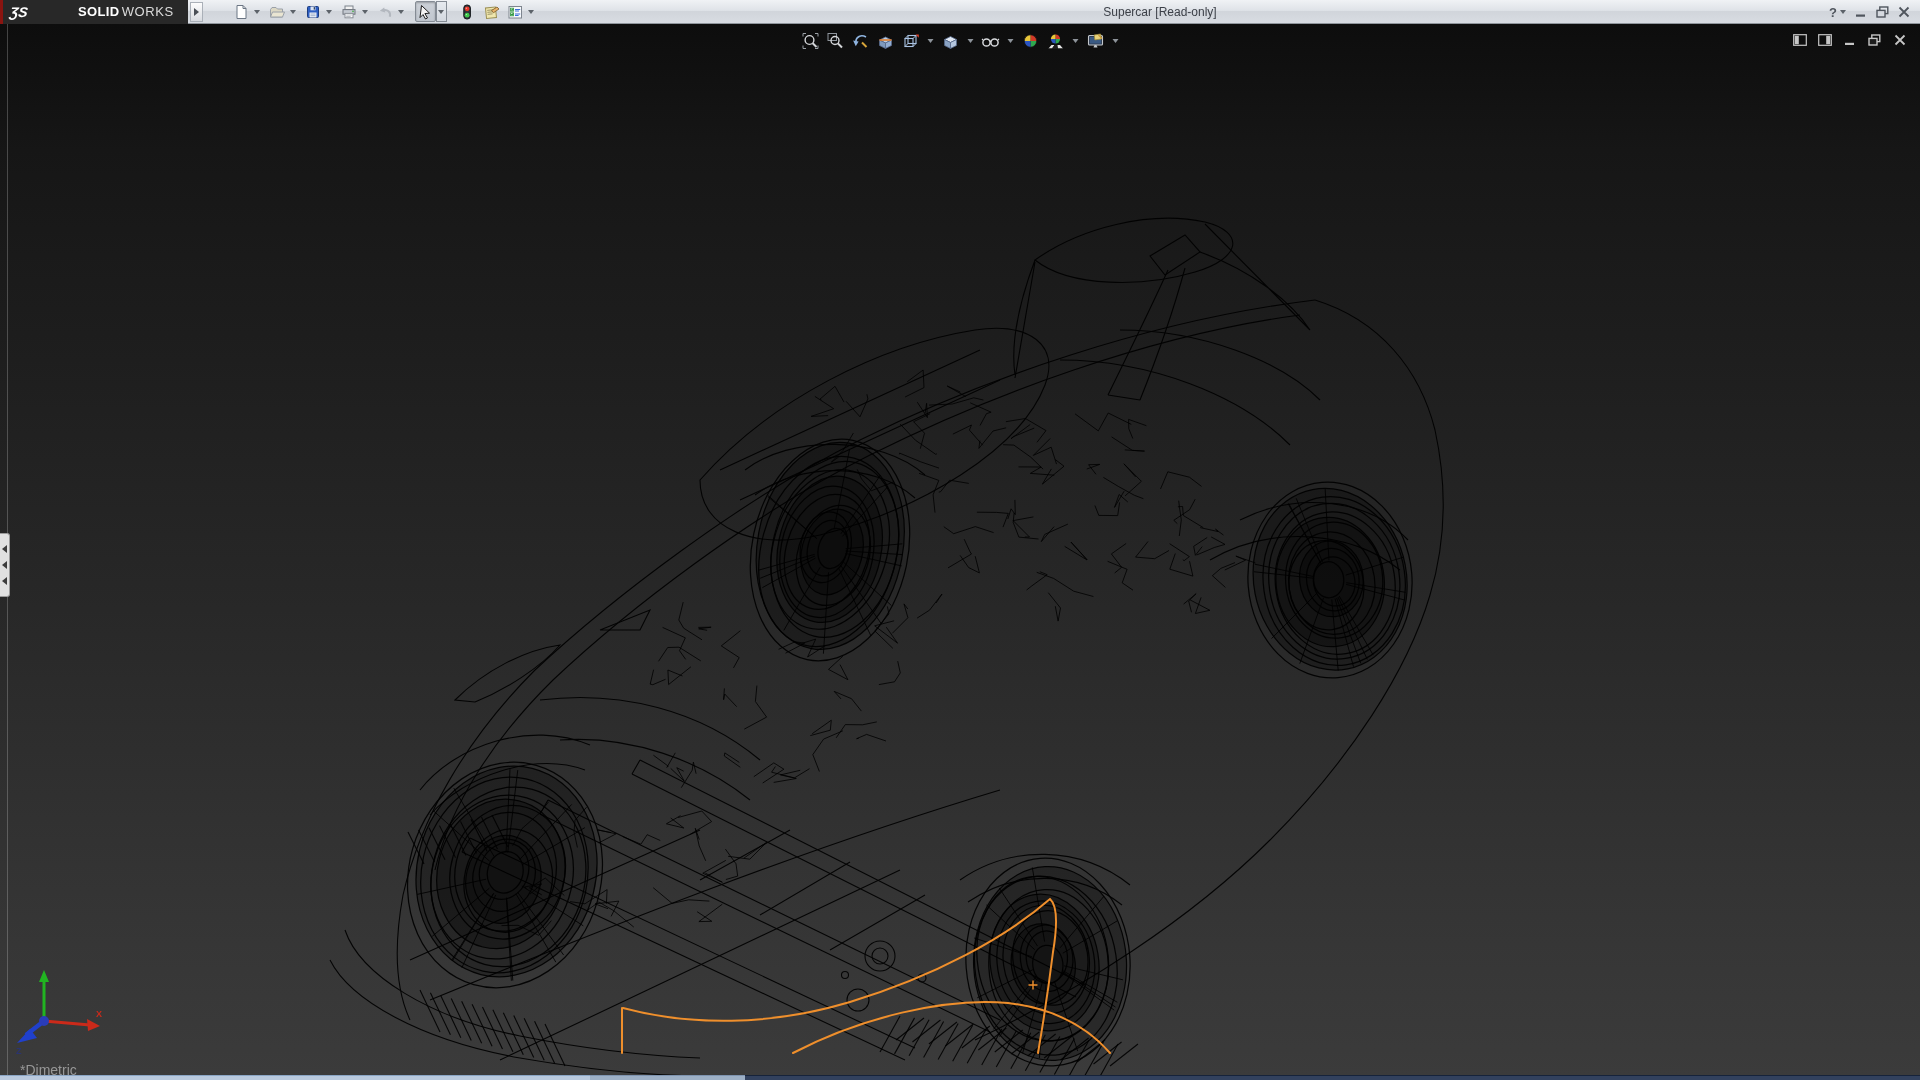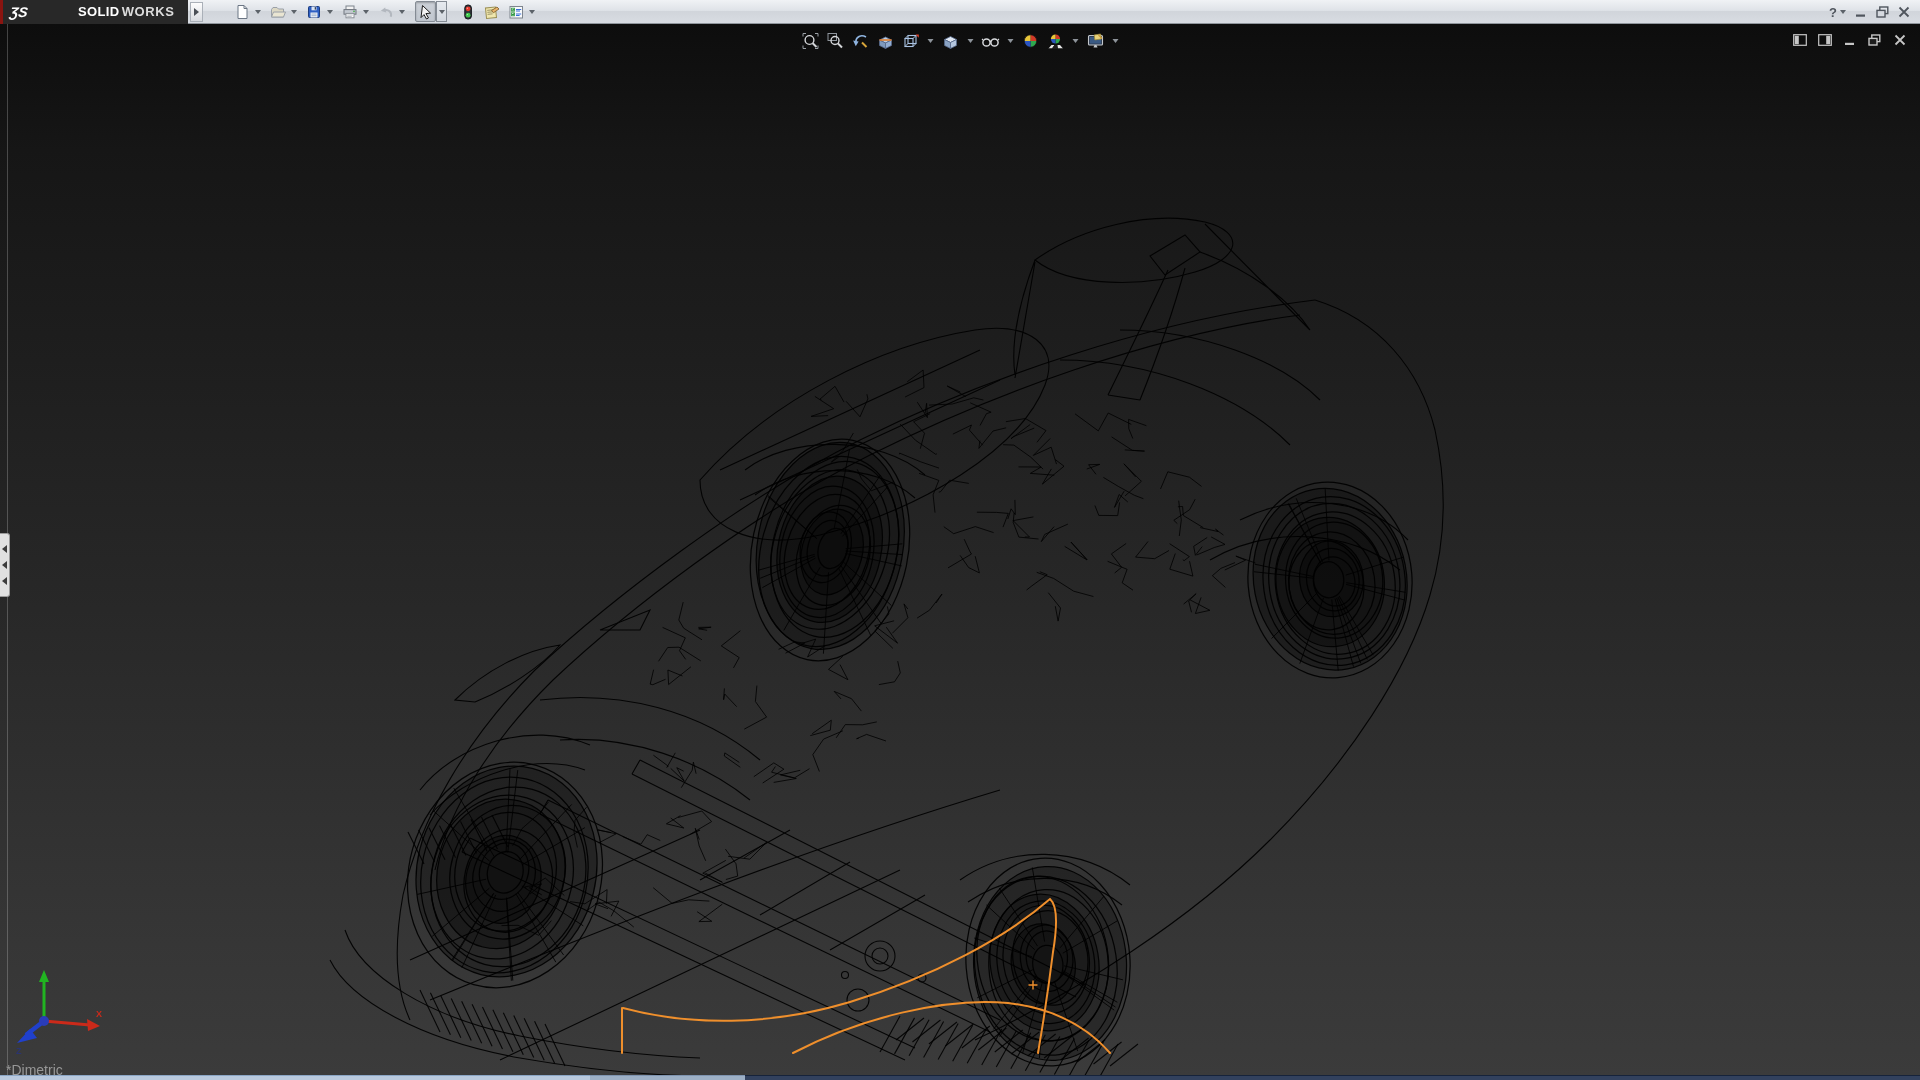--- a/index.html
+++ b/index.html
@@ -8,21 +8,21 @@
 
   
   .titlebar{position:absolute;top:0;left:0;width:1920px;height:24px;
     background:linear-gradient(180deg,#f0f2f5 0%,#dfe3e8 45%,#d1d5db 50%,#d8dce2 100%);
     border-bottom:1px solid #8f959c;display:flex;align-items:center;z-index:50;}
   .logo{height:24px;background:#282828;display:flex;align-items:center;
     padding:0 14px 0 10px;gap:5px;position:relative;flex:0 0 auto;}
   .logo::before{content:"";position:absolute;left:0;top:0;bottom:0;width:3px;background:#8a1410;}
   .logo-glyph{color:#fff;font-weight:bold;font-style:italic;font-size:14px;transform:skewX(-8deg);}
   .logo-bold{color:#fff;font-weight:700;font-size:13px;letter-spacing:.4px;margin-left:45px;}
-  .logo-light{color:#dcdcdc;font-weight:700;font-size:13px;letter-spacing:.6px;margin-left:-3px;}
+  .logo-light{color:#dcdcdc;font-weight:400;font-size:13px;letter-spacing:.6px;margin-left:-3px;}
   .menu-arrow{width:13px;height:20px;margin-left:2px;background:linear-gradient(#fdfdfd,#d8dbe0);
     border:1px solid #aab0b8;display:flex;align-items:center;justify-content:center;}
   .tri-right{width:0;height:0;border-top:4px solid transparent;border-bottom:4px solid transparent;
     border-left:5px solid #4a4f56;}
   .main-toolbar{display:flex;align-items:center;margin-left:28px;height:100%;}
   .tbtn{width:21px;height:21px;display:flex;align-items:center;justify-content:center;border-radius:2px;}
   .ddbtn{width:11px;height:21px;display:flex;align-items:center;justify-content:center;margin-right:4px;}
   .chev-dark{width:0;height:0;border-left:3px solid transparent;border-right:3px solid transparent;
     border-top:4px solid #5c6269;}
   .pressed{background:linear-gradient(#ccd1d8,#c1c7cf);border:1px solid #848b94;
@@ -49,21 +49,21 @@
   .docbtn{width:17px;height:15px;display:flex;align-items:center;justify-content:center;}
 
   .splitter-line{position:absolute;left:7px;top:0;bottom:0;width:1px;background:rgba(210,210,210,.28);}
   .splitter-tab{position:absolute;left:0;top:509px;width:10px;height:64px;background:#e0e0e0;
     border:1px solid #9a9a9a;border-left:none;border-radius:0 3px 3px 0;display:flex;
     flex-direction:column;align-items:center;justify-content:center;gap:8px;z-index:20;}
   .tri-left{width:0;height:0;border-top:4px solid transparent;border-bottom:4px solid transparent;
     border-right:5px solid #3c3c3c;}
 
   .triad{position:absolute;left:8px;bottom:18px;z-index:15;}
-  .view-label{position:absolute;left:6px;bottom:-3px;font-size:14px;color:#979797;z-index:15;}
+  .view-label{position:absolute;left:20px;bottom:-3px;font-size:14px;color:#979797;z-index:15;}
 
   
   .taskbar-strip{position:absolute;left:0;bottom:0;width:1920px;height:5px;display:flex;z-index:60;}
   .tb-seg-left{width:590px;height:100%;background:#b9c9de;border-top:1px solid #8ba6c6;}
   .tb-seg-mid{width:155px;height:100%;background:#9db0c6;border-top:1px solid #7e94b0;}
   .tb-seg-right{flex:1;height:100%;background:#32415d;border-top:1px solid #16233a;}
 </style>
 </head>
 <body>
 
@@ -171,20 +171,21 @@
         <rect x="3.5" y="8.8" width="3" height="3" fill="#ffffff" stroke="#3fa14d" stroke-width=".9"></rect>
         <path d="M4.1 10.2l.9.9 1.4-1.9" stroke="#2e9440" fill="none" stroke-width="1.1"></path>
         <path d="M8 5.5h5.2M8 7h4M8 10h5.2M8 11.5h3.6" stroke="#3a6fd8" stroke-width="1.1"></path>
       </svg>
     </div>
     <div class="ddbtn">
         <div class="chev-dark"></div>
       </div>
   </div>
 
+  <div class="win-title">Supercar [Read-only]</div>
 
   <div class="titlebar-right">
     <div class="help-btn">
       <span>?</span>
       <div class="chev-dark"></div>
     </div>
     <svg width="12" height="12" viewBox="0 0 12 12">
       <rect x="1" y="8.5" width="9" height="2.2" fill="#4f555d"></rect>
     </svg>
     <svg width="13" height="12" viewBox="0 0 13 12">

